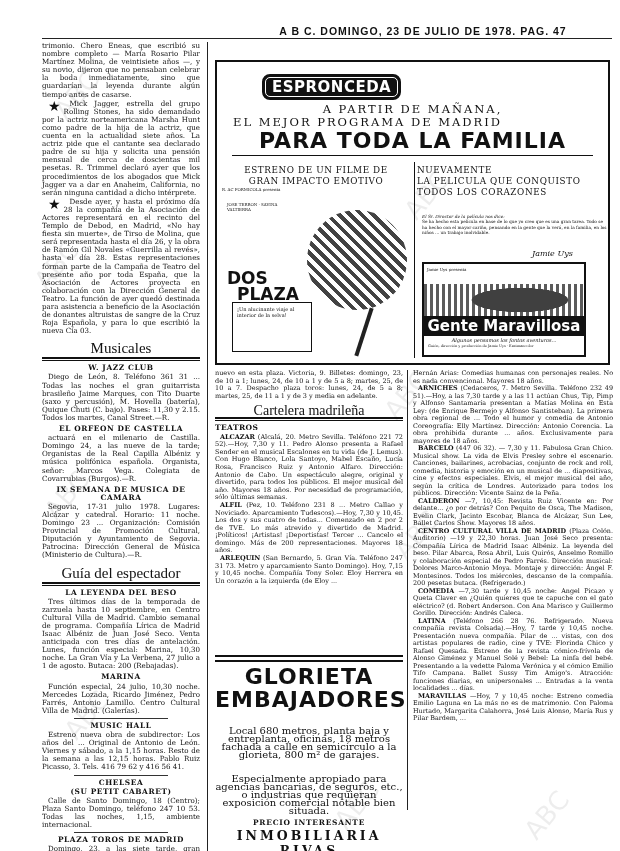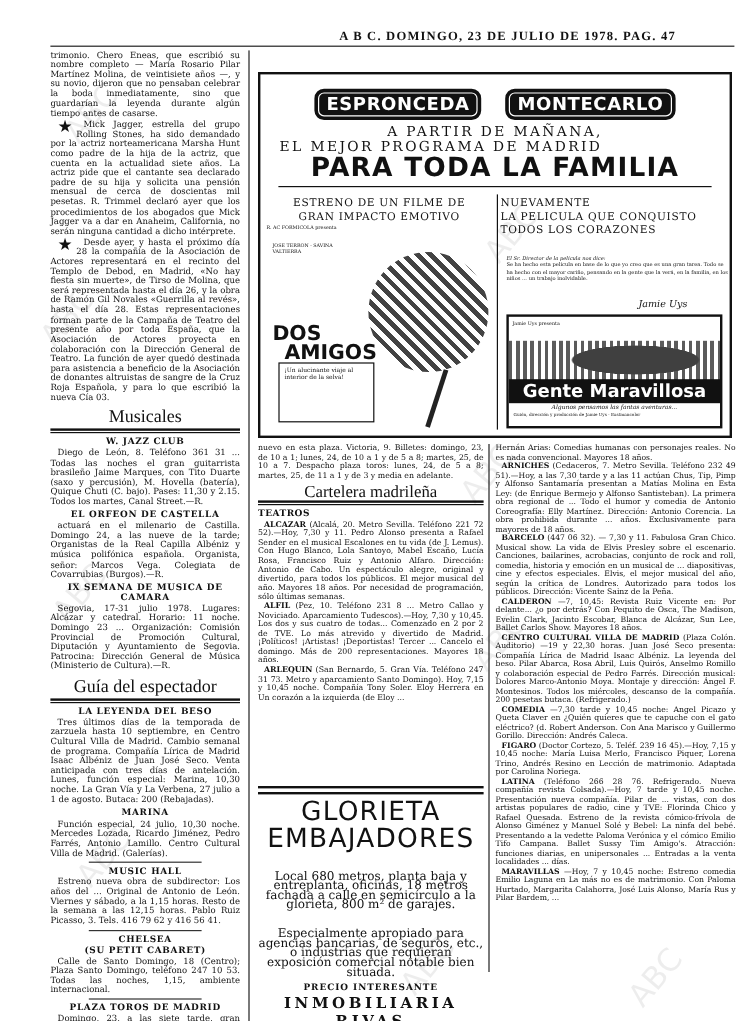--- a/index.html
+++ b/index.html
@@ -1,17 +1,17 @@
 <!DOCTYPE html>
 <html><head>
 <meta charset="utf-8">
 <style>
   html,body{margin:0;padding:0;background:#fff;}
   body{width:620px;height:851px;position:relative;overflow:hidden;font-family:"DejaVu Serif","Liberation Serif",serif;color:#111;}
-  .masthead{position:absolute;left:233px;top:25px;width:380px;font-family:Liberation Serif, serif;font-weight:bold;font-size:10.5px;letter-spacing:1px;text-align:center;}
+  .masthead{position:absolute;left:233px;top:25px;width:380px;font-family:Liberation Sans, sans-serif;font-weight:bold;font-size:10.5px;letter-spacing:1px;text-align:center;}
   .masthead-rule{position:absolute;left:42px;top:38px;width:570px;border-top:1px solid #222;}
   .col-left{position:absolute;left:42px;top:42px;width:158px;font-size:7.1px;line-height:8.1px;text-align:justify;}
   .col-left p{margin:0 0 1px 0;text-indent:6px;}
   .col-left p.noindent{text-indent:0;}
   .star-item{position:relative;padding-left:0;}
   .star{font-size:14px;line-height:12px;float:left;margin-right:3px;}
   .section-title{font-family:"Liberation Serif",serif;font-size:15px;text-align:center;margin:5px 0 1px 0;line-height:16px;}
   .section-rule{border-top:2px solid #111;border-bottom:1px solid #111;height:1px;margin:1px 0 3px 0;}
   .sub-title{font-weight:bold;text-align:center;font-size:7.4px;letter-spacing:.6px;margin:3px 0 1px 0;}
   .small-rule{width:60%;margin:3px auto;border-top:1px solid #333;}
@@ -26,34 +26,34 @@
   .ad-divider{position:absolute;left:197px;top:100px;bottom:5px;border-left:1px solid #111;}
   .ad-left-title{position:absolute;left:5px;top:103px;width:188px;text-align:center;font-size:8.8px;line-height:11px;letter-spacing:.6px;}
   .ad-right-title{position:absolute;left:200px;top:103px;width:190px;text-align:left;font-size:8.8px;line-height:11px;letter-spacing:.6px;}
   .poster-credit{position:absolute;font-size:4px;line-height:5px;}
   .fan{position:absolute;left:90px;top:148px;width:100px;height:100px;border-radius:50%;background:repeating-linear-gradient(45deg,#222 0 4px,#fff 4px 8px);opacity:.85;}
   .fan-handle{position:absolute;left:145px;top:245px;width:4px;height:50px;background:#222;transform:rotate(18deg);}
   .dos-amigos{position:absolute;left:10px;top:208px;font-family:"DejaVu Sans",sans-serif;font-weight:bold;font-size:17px;line-height:16px;color:#111;}
   .tagline-box{position:absolute;left:15px;top:240px;width:80px;height:50px;border:1px solid #111;font-size:5px;line-height:6px;padding:3px 4px;box-sizing:border-box;}
   .critic{position:absolute;left:205px;top:152px;width:185px;font-size:4.3px;line-height:5.4px;}
   .signature{position:absolute;left:315px;top:187px;font-style:italic;font-size:8px;}
-  .gente-box{position:absolute;left:205px;top:200px;width:180px;height:95px;border:2px solid #111;box-sizing:border-box;overflow:hidden;}
+  .gente-box{position:absolute;left:205px;top:200px;width:164px;height:95px;border:2px solid #111;box-sizing:border-box;overflow:hidden;}
   .gente-scene{position:absolute;left:0;top:20px;width:100%;height:40px;background:radial-gradient(ellipse at 60% 40%,#111 0 35%,transparent 36%),repeating-linear-gradient(90deg,#333 0 3px,#fff 3px 6px);opacity:.8;}
   .gente-title{position:absolute;left:0;width:100%;top:52px;text-align:center;font-family:"DejaVu Sans",sans-serif;font-weight:bold;font-size:15px;color:#fff;background:#111;padding:1px 0;}
   .gente-tag{position:absolute;left:0;width:100%;top:73px;text-align:center;font-size:5px;font-style:italic;}
   .gente-credits{position:absolute;left:4px;top:80px;width:170px;font-size:3.5px;line-height:4.3px;}
   .mid-col{position:absolute;left:215px;top:370px;width:188px;font-size:6.5px;line-height:7.6px;text-align:justify;}
   .mid-col p{margin:0;text-indent:5px;}
   .cartelera-title{font-family:"Liberation Serif",serif;font-size:14px;text-align:center;margin:7px 0 0 0;}
   .cartelera-rule{border-top:2px solid #111;border-bottom:1px solid #111;height:1px;margin:2px 0 3px 0;}
   .teatros{font-weight:bold;font-size:7.5px;letter-spacing:.4px;margin:2px 0;}
   .venue{font-weight:bold;margin-top:12px;}
   .glorieta{position:absolute;left:215px;top:655px;width:188px;}
   .glorieta-rules{border-top:2px solid #111;border-bottom:2px solid #111;height:3px;margin-bottom:3px;}
-  .glorieta-title{font-family:"DejaVu Sans",sans-serif;font-weight:normal;font-size:22px;line-height:23px;text-align:center;letter-spacing:1px;}
+  .glorieta-title{font-family:"DejaVu Sans",sans-serif;font-weight:bold;font-size:22px;line-height:23px;text-align:center;letter-spacing:1px;}
   .glorieta-body{font-size:10px;line-height:8px;text-align:center;margin-top:16px;}
   .precio{font-weight:bold;font-size:7.4px;text-align:center;margin-top:3px;letter-spacing:.8px;}
   .inmob{font-weight:bold;font-size:12.5px;text-align:center;letter-spacing:3px;margin-top:1px;}
   .agencia{font-size:7.3px;text-align:center;line-height:9px;}
   .address{font-size:6.8px;text-align:center;font-weight:bold;}
   .right-col{position:absolute;left:413px;top:370px;width:200px;font-size:6.4px;line-height:7.5px;text-align:justify;}
   .right-col p{margin:0;text-indent:5px;}
   .watermark{position:absolute;font-family:"DejaVu Sans",sans-serif;font-size:26px;color:rgba(0,0,0,.07);transform:rotate(-50deg);pointer-events:none;}
 </style>
 </head>
@@ -93,39 +93,38 @@
   <div class="sub-title" style="margin-top:0">(SU PETIT CABARET)</div>
   <p>Calle de Santo Domingo, 18 (Centro); Plaza Santo Domingo, teléfono 247 10 53. Todas las noches, 1,15, ambiente internacional.</p>
   <div class="small-rule"></div>
   <div class="sub-title">PLAZA TOROS DE MADRID</div>
   <p>Domingo, 23, a las siete tarde, gran corrida de toros, toros de Marbellas, Pepe Nazaude, Curro ... y Paulino de la Palma, que confirman la alternativa. Victoria, 9, Alcántara ... 21, 10 ... de 8 a 3; domingo 23, de 10 a 3. Despacho libre: Domingo, 23, de 11 a 2 y de 5 y media en adelante.—Martes, 25, siete tarde, gran novillada con picadores. Seis novillos de Sres. Hijos de Francisco Martín Marcos. Antonio Lozano, Victoriano Martín «El Víctor» y Enrique Marcos, de Villaverde.</p>
 </div>
 
 <div class="ad-box">
   <div class="logos">
     <span class="logo">ESPRONCEDA</span>
-    <span class="logo">MONTECARLO</span>
   </div>
   <div class="ad-line1">A PARTIR DE MAÑANA,</div>
   <div class="ad-line2">EL MEJOR PROGRAMA DE MADRID</div>
   <div class="ad-headline">PARA TODA LA FAMILIA</div>
   <div class="ad-headline-rule"></div>
   <div class="ad-divider"></div>
 
   <div class="ad-left-title">
     <div>ESTRENO DE UN FILME DE</div>
     <div>GRAN IMPACTO EMOTIVO</div>
   </div>
   <div class="poster-credit" style="left:5px;top:125px;">R. AC FORMICOLA presenta</div>
   <div class="poster-credit" style="left:10px;top:140px;width:70px;">JOSE TERRON · SAVINA VALTIERRA</div>
   <div class="fan"></div>
   <div class="fan-handle"></div>
   <div class="dos-amigos">
     <div>DOS</div>
-    <div style="margin-left:10px">AMIGOS</div>
+    <div style="margin-left:10px">PLAZA</div>
   </div>
   <div class="tagline-box">¡Un alucinante viaje al interior de la selva!</div>
 
   <div class="ad-right-title">
     <div>NUEVAMENTE</div>
     <div>LA PELICULA QUE CONQUISTO</div>
     <div>TODOS LOS CORAZONES</div>
   </div>
   <div class="critic">
     <div style="font-style:italic">El Sr. Director de la película nos dice:</div>
@@ -165,21 +164,20 @@
   <div class="address">Conde de Peñalver, 92. 245 34 34 - 402 36 22</div>
 </div>
 
 <div class="right-col">
   <p style="text-indent:0"><span>Hernán Arias: Comedias humanas con personajes reales. No es nada convencional. Mayores 18 años.</span></p>
   <p><span class="venue">ARNICHES</span> <span>(Cedaceros, 7. Metro Sevilla. Teléfono 232 49 51).—Hoy, a las 7,30 tarde y a las 11 actúan Chus, Tip, Pimp y Alfonso Santamaría presentan a Matías Molina en Esta Ley: (de Enrique Bermejo y Alfonso Santisteban). La primera obra regional de ... Todo el humor y comedia de Antonio Coreografía: Elly Martínez. Dirección: Antonio Corencia. La obra prohibida durante ... años. Exclusivamente para mayores de 18 años.</span></p>
   <p><span class="venue">BARCELO</span> <span>(447 06 32). — 7,30 y 11. Fabulosa Gran Chico. Musical show. La vida de Elvis Presley sobre el escenario. Canciones, bailarines, acrobacias, conjunto de rock and roll, comedia, historia y emoción en un musical de ... diapositivas, cine y efectos especiales. Elvis, el mejor musical del año, según la crítica de Londres. Autorizado para todos los públicos. Dirección: Vicente Sainz de la Peña.</span></p>
   <p><span class="venue">CALDERON</span> <span>—7, 10,45: Revista Ruiz Vicente en: Por delante... ¿o por detrás? Con Pequito de Osca, The Madison, Evelin Clark, Jacinto Escobar, Blanca de Alcázar, Sun Lee, Ballet Carlos Show. Mayores 18 años.</span></p>
   <p><span class="venue">CENTRO CULTURAL VILLA DE MADRID</span> <span>(Plaza Colón. Auditorio) —19 y 22,30 horas. Juan José Seco presenta: Compañía Lírica de Madrid Isaac Albéniz. La leyenda del beso. Pilar Abarca, Rosa Abril, Luis Quirós, Anselmo Romillo y colaboración especial de Pedro Farrés. Dirección musical: Dolores Marco-Antonio Moya. Montaje y dirección: Ángel F. Montesinos. Todos los miércoles, descanso de la compañía. 200 pesetas butaca. (Refrigerado.)</span></p>
   <p><span class="venue">COMEDIA</span> <span>—7,30 tarde y 10,45 noche: Angel Picazo y Queta Claver en ¿Quién quieres que te capuche con el gato eléctrico? (d. Robert Anderson. Con Ana Marisco y Guillermo Gorillo. Dirección: Andrés Caleca.</span></p>
-  <p><span class="venue">FIGARO</span> <span>(Doctor Cortezo, 5. Teléf. 239 16 45).—Hoy, 7,15 y 10,45 noche: María Luisa Merlo, Francisco Piquer, Lorena Trino, Andrés Resino en Lección de matrimonio. Adaptada por Carolina Noriega.</span></p>
   <p><span class="venue">LATINA</span> <span>(Teléfono 266 28 76. Refrigerado. Nueva compañía revista Colsada).—Hoy, 7 tarde y 10,45 noche. Presentación nueva compañía. Pilar de ... vistas, con dos artistas populares de radio, cine y TVE: Florinda Chico y Rafael Quesada. Estreno de la revista cómico-frívola de Alonso Giménez y Manuel Solé y Bebel: La ninfa del bebé. Presentando a la vedette Paloma Verónica y el cómico Emilio Tifo Campana. Ballet Sussy Tim Amigo's. Atracción: funciones diarias, en unipersonales ... Entradas a la venta localidades ... días.</span></p>
   <p><span class="venue">MARAVILLAS</span> <span>—Hoy, 7 y 10,45 noche: Estreno comedia Emilio Laguna en La más no es de matrimonio. Con Paloma Hurtado, Margarita Calahorra, José Luis Alonso, María Rus y Pilar Bardem, ...</span></p>
 </div>
 
 <div class="watermark" style="left:50px;top:80px;">ABC</div>
 <div class="watermark" style="left:30px;top:250px;">ABC</div>
 <div class="watermark" style="left:40px;top:480px;">ABC</div>
 <div class="watermark" style="left:60px;top:700px;">ABC</div>
 <div class="watermark" style="left:400px;top:180px;">ABC</div>
 <div class="watermark" style="left:380px;top:380px;">ABC</div>

